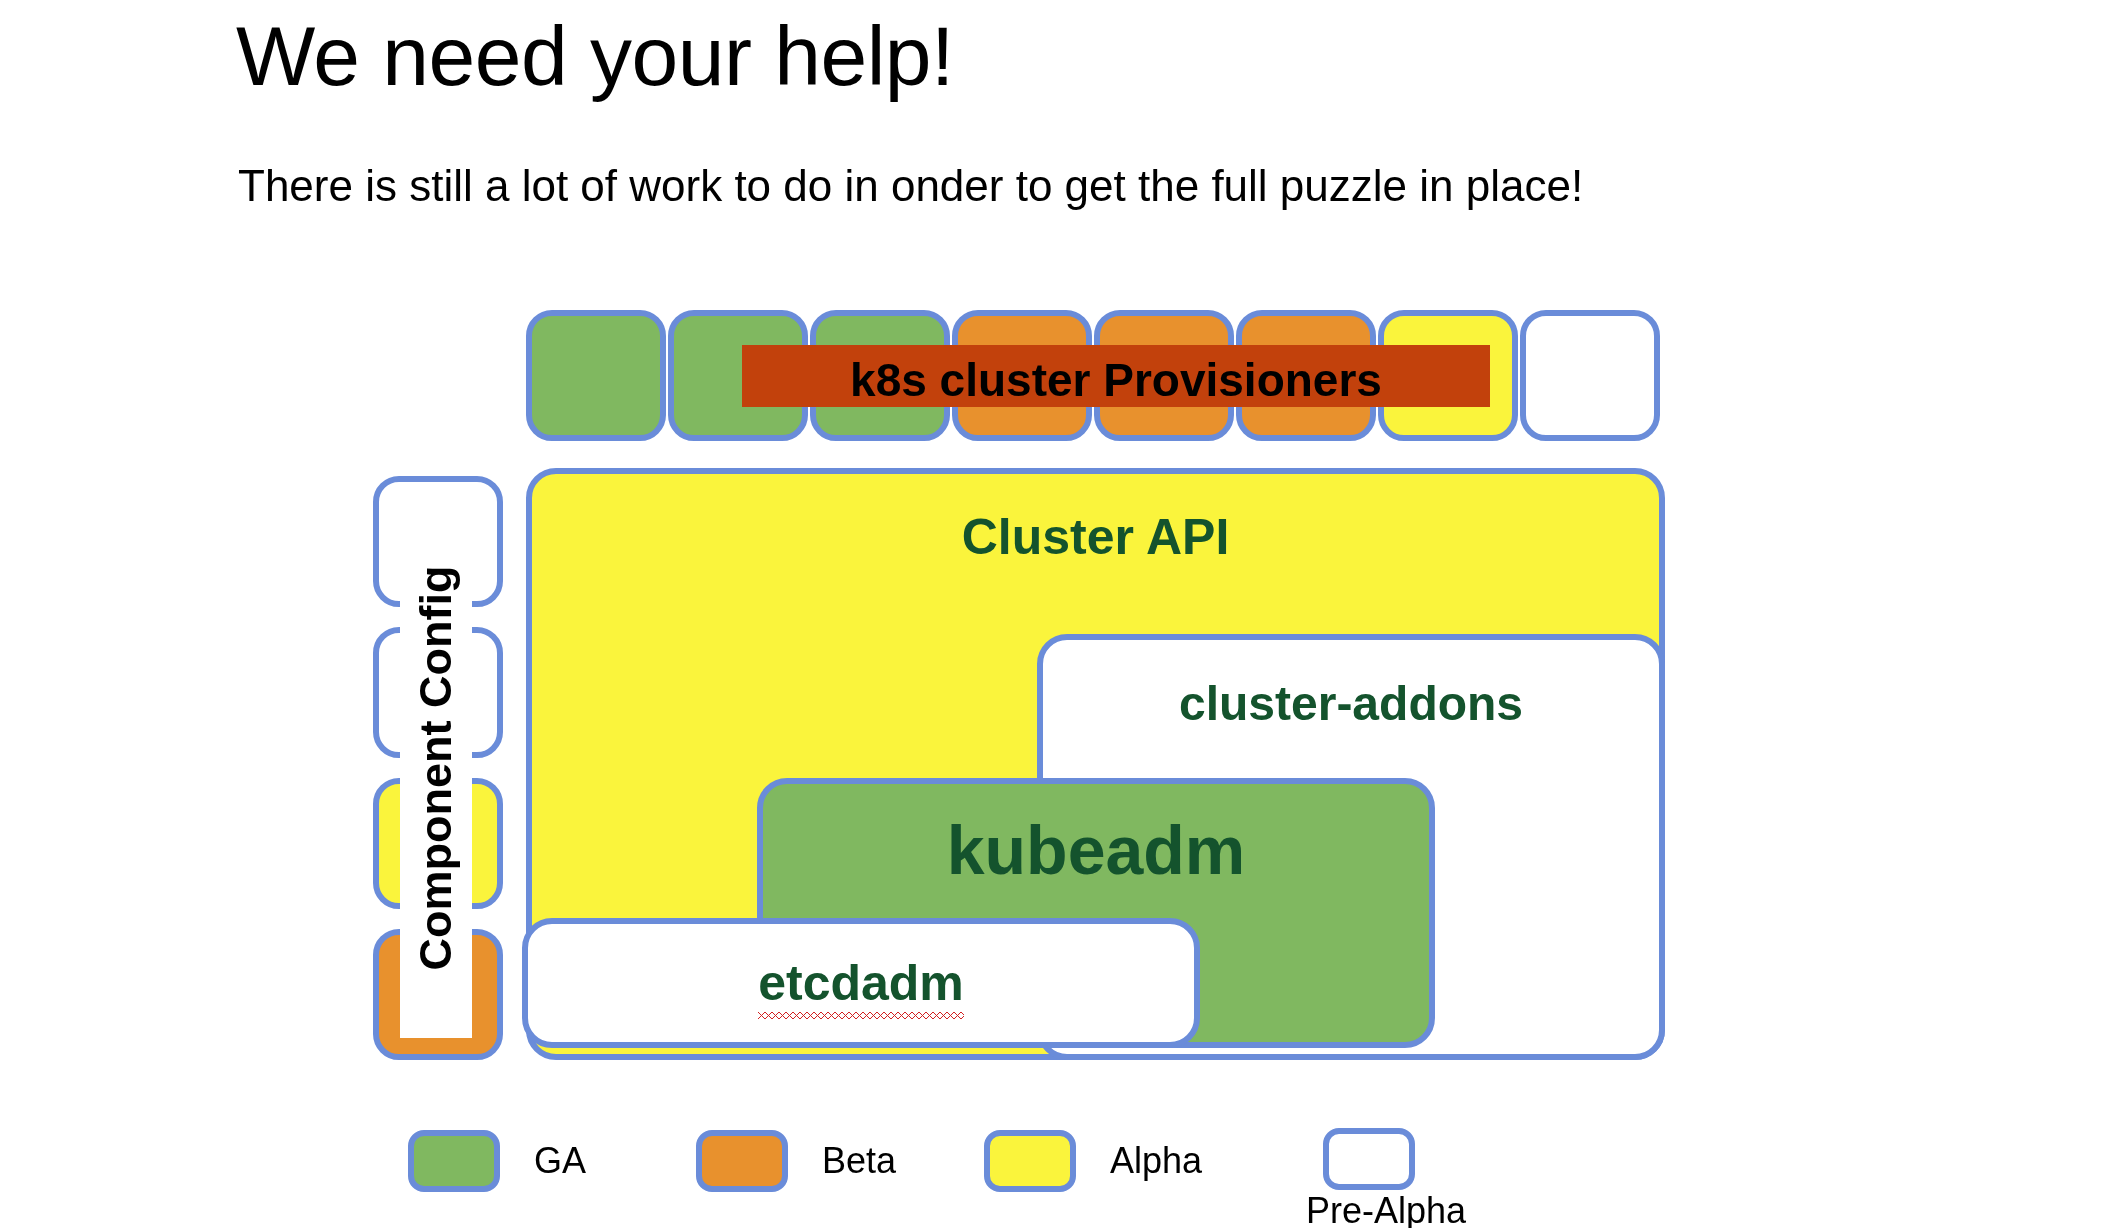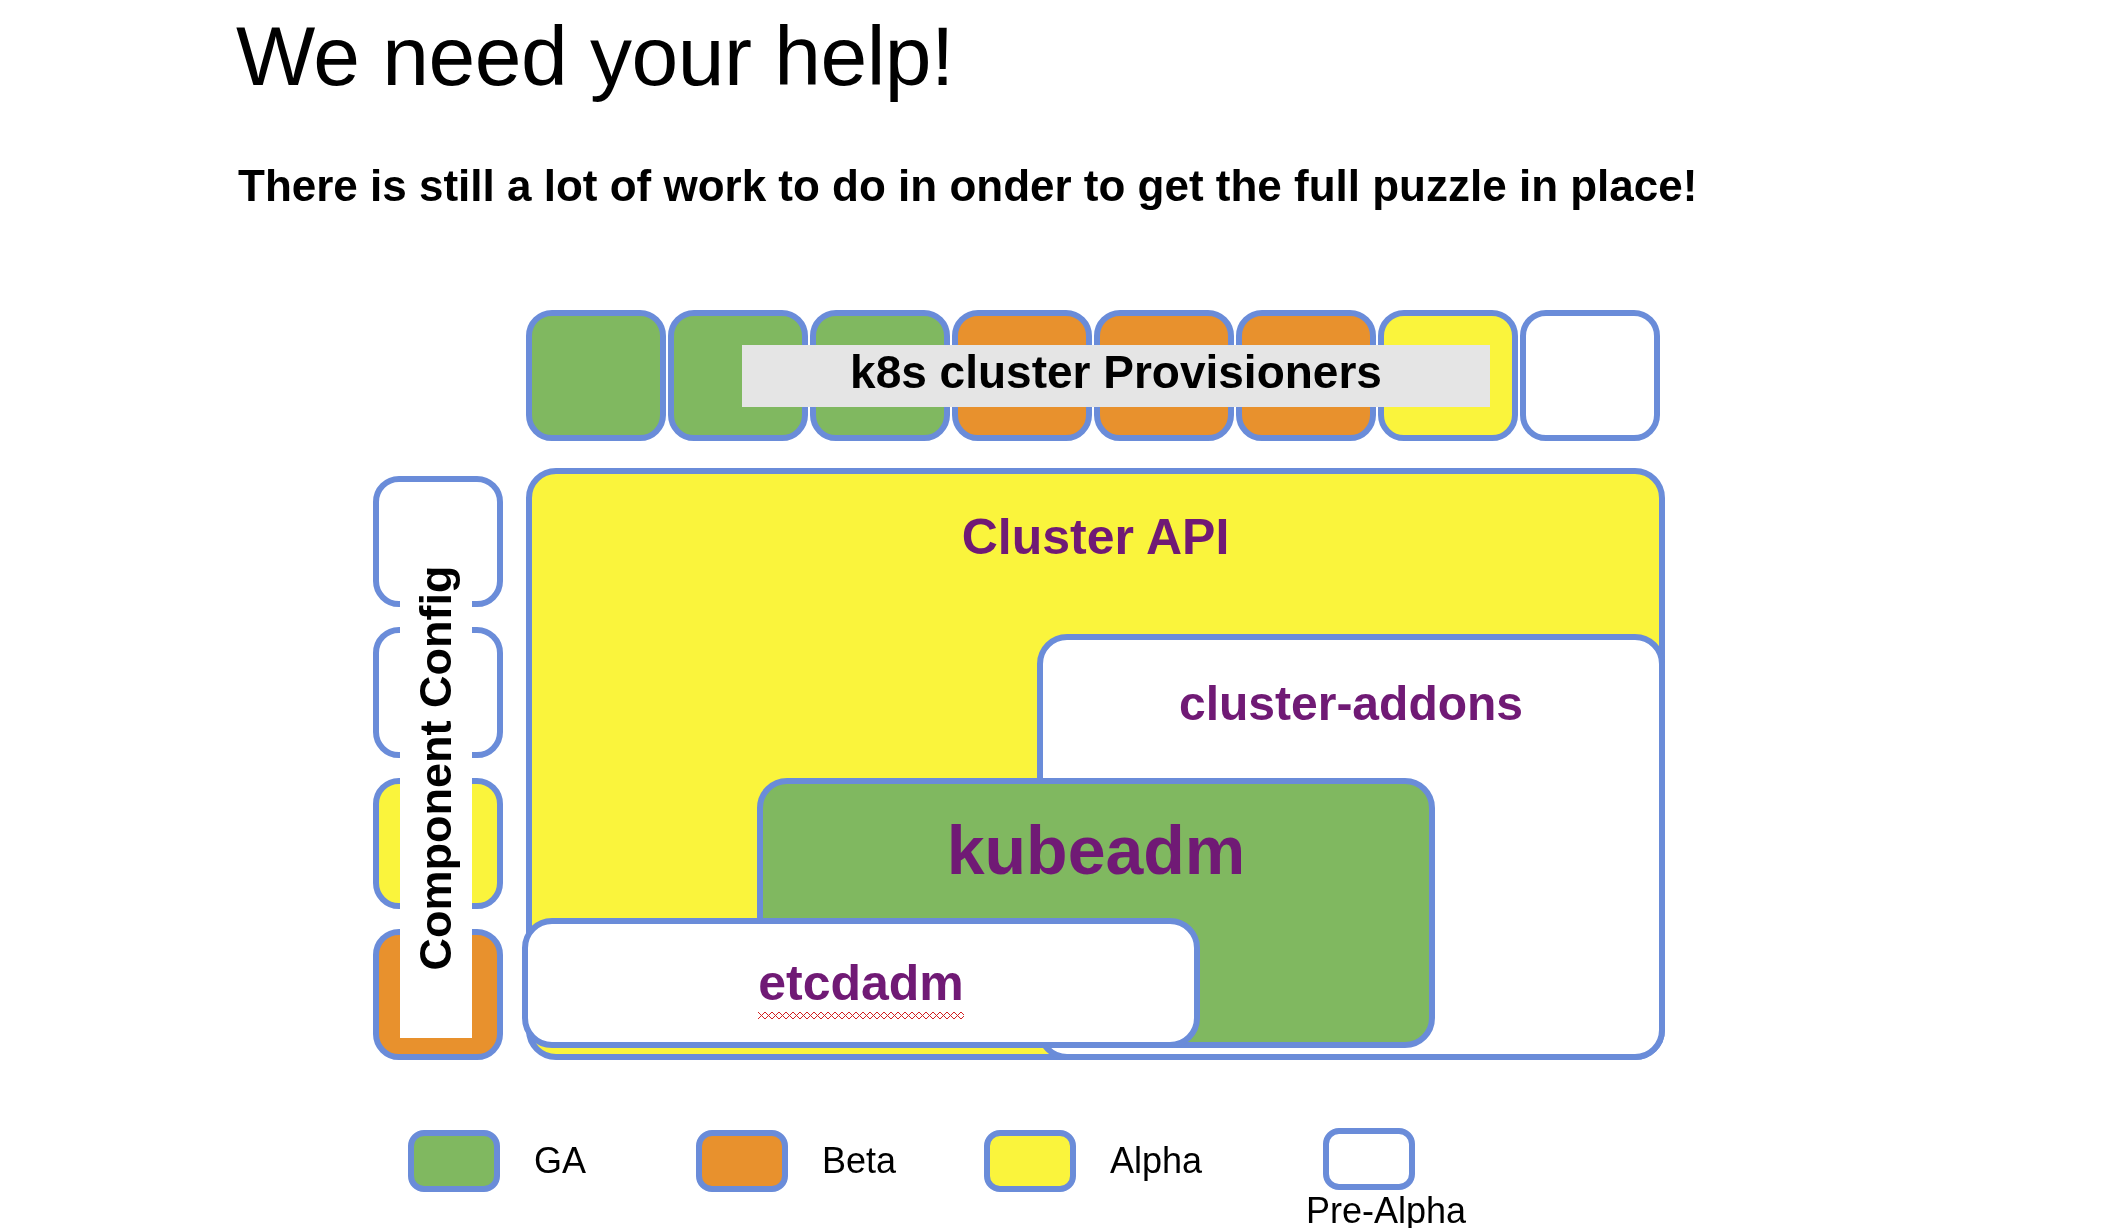--- a/index.html
+++ b/index.html
@@ -25,38 +25,38 @@
     font-weight: 400;
     line-height: 1.05;
     letter-spacing: -0.5px;
     white-space: nowrap;
   }
   #slide-subtitle {
     position: absolute;
     left: 238px;
     top: 160px;
     font-size: 44px;
-    font-weight: 700;
+    font-weight: 400;
     line-height: 1.2;
     white-space: nowrap;
   }
 
   
   .block {
     position: absolute;
     box-sizing: border-box;
     border: 6px solid #6a8cd9;
     border-radius: 26px;
     display: flex;
     align-items: center;
     justify-content: center;
   }
   .block .block-label {
     font-weight: bold;
-    color: #701a75;
+    color: #14532d;
     text-align: center;
     line-height: 1;
   }
 
   
   #provisioner-strip {
     position: absolute;
     left: 526px;
     top: 310px;
     width: 1139px;
@@ -70,23 +70,23 @@
     box-sizing: border-box;
     border: 6px solid #6a8cd9;
     border-radius: 26px;
   }
   #provisioner-banner {
     position: absolute;
     left: 742px;
     top: 345px;
     width: 748px;
     height: 62px;
-    background: #e5e5e5;
+    background: #c2410c;
     display: flex;
-    align-items: flex-start;
+    align-items: flex-end;
     justify-content: center;
   }
   #provisioner-banner .banner-text {
     font-size: 46px;
     font-weight: bold;
     white-space: nowrap;
   }
 
   
   #component-config-column {

